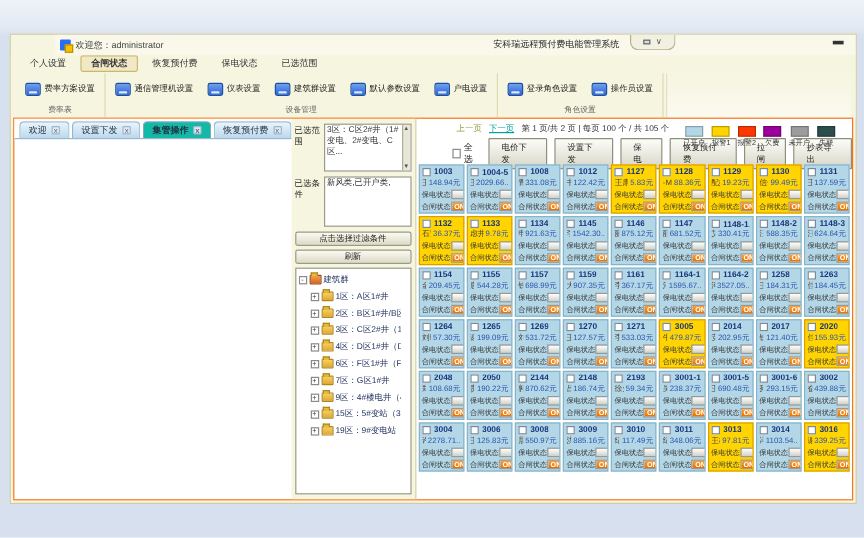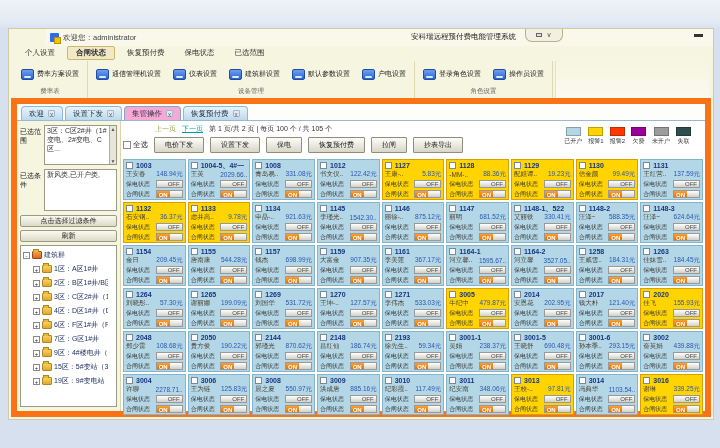--- a/index.html
+++ b/index.html
@@ -27,25 +27,25 @@
   .rgroup { display:flex; flex-direction:column; border-right:1px solid #dedab4; padding:1px 6px 0 4px; }
   .rrow { display:flex; gap:8px; flex:1; align-items:center; }
   .rbtn { display:flex; align-items:center; gap:3px; padding:1px 2px; cursor:default; }
   .ricon { width:13px; height:11px; background:linear-gradient(#6fa0ee,#2a62d8); border:1px solid #1d4fa0; border-radius:2px; position:relative; }
   .ricon::after { content:""; position:absolute; left:2px; right:2px; bottom:1px; height:2px; background:#dce8fb; border-radius:1px; }
   .rlabel { font-size:7px; color:#222; }
   .rname { font-size:6.5px; color:#666; text-align:center; padding:1px 0 2px 0; }
   .ribbon-tail { flex:1; background:linear-gradient(#f6f5e0,#fbfaf0); border-left:1px solid #e6e2c0; }
 
   
-  .workarea { position:absolute; left:2px; right:2px; top:69px; bottom:2px; background:#ffffff; border:6px solid #f97316; display:flex; flex-direction:column; }
+  .workarea { position:absolute; left:2px; right:2px; top:69px; bottom:2px; background:#ffffff; border:1px solid #f97316; display:flex; flex-direction:row; }
 
   .tabstrip { height:17px; display:flex; align-items:flex-end; gap:2px; padding:2px 0 0 4px; background:#fdfdfa; border-bottom:1px solid #9ab8d0; }
   .tab { display:flex; align-items:center; gap:4px; height:14px; padding:0 7px; font-size:7.5px; color:#234; background:linear-gradient(#eaf4fb,#bcd9ec); border:1px solid #8db8d8; border-bottom:none; border-radius:4px 4px 0 0; cursor:default; }
-  .tab.active { background:#f9a8d4; font-weight:normal; border-color:#7fa8c8; }
+  .tab.active { background:#14b8a6; font-weight:bold; border-color:#7fa8c8; }
   .tclose { font-size:6.5px; color:#667; width:7px; height:7px; line-height:7px; text-align:center; background:#dfeaf3; border:1px solid #9fb8cc; border-radius:1px; }
 
   .content { flex:1; display:flex; min-height:0; }
 
   
   .sidebar { width:104px; background:#f6f5e0; border-right:1px solid #d8d4ae; padding:4px 3px 4px 3px; display:flex; flex-direction:column; font-size:7px; }
   .srow { display:flex; gap:2px; margin-bottom:4px; }
   .slabel { width:22px; color:#222; font-size:7px; line-height:1.3; padding-top:2px; }
   .sbox { flex:1; background:#fff; border:1px solid #9a9a85; position:relative; padding:1px 8px 1px 2px; color:#333; line-height:1.25; overflow:hidden; }
   .sbox.h40 { height:40px; } .sbox.h42 { height:42px; }
@@ -59,21 +59,21 @@
   .tfolder::before { content:""; position:absolute; top:-3px; left:0; width:4px; height:2px; background:#e8b93c; border:1px solid #b08820; border-bottom:none; }
   .tfolder.rootf { background:linear-gradient(#f0a050,#d86820); border-color:#a04810; }
   .tlab { font-size:7px; color:#1a2a5a; }
 
   
   .main { flex:1; position:relative; padding:0 4px; min-width:0; }
   .pagerow { position:absolute; left:34px; top:3px; font-size:7px; color:#333; display:flex; gap:6px; align-items:center; }
   .plink-prev { color:#9a9a40; }
   .plink-next { color:#00a0a0; text-decoration:underline; }
   .btnrow { position:absolute; left:2px; top:16px; display:flex; align-items:center; gap:6px; }
-  .selall { display:flex; align-items:center; gap:2px; font-size:7.5px; color:#222; }
+  .selall { display:flex; align-items:center; gap:2px; font-size:7.5px; color:#222;padding-left:28px; }
   .cbx { width:8px; height:8px; background:#fff; border:1px solid #8a8a8a; }
   .tbtn { padding:2px 10px; font-size:7px; color:#222; background:linear-gradient(#fdfdf8,#d8d6c8); border:1px solid #8e8e7a; border-radius:1px; cursor:default; }
   .legend { position:absolute; right:14px; top:6px; display:flex; gap:6px; }
   .litem { display:flex; flex-direction:column; align-items:center; gap:1px; }
   .lswatch { width:15px; height:9px; border:1px solid rgba(0,0,0,0.25); }
   .llab { font-size:6px; color:#333; }
 
   .cards { position:absolute; left:2px; right:2px; top:38px; display:grid; grid-template-columns:repeat(9,1fr); gap:2px; }
   .card { height:41px; padding:1px 2px; overflow:hidden; }
   .card.open { background:#b3d7e6; border:1px solid #85b5cb; }

